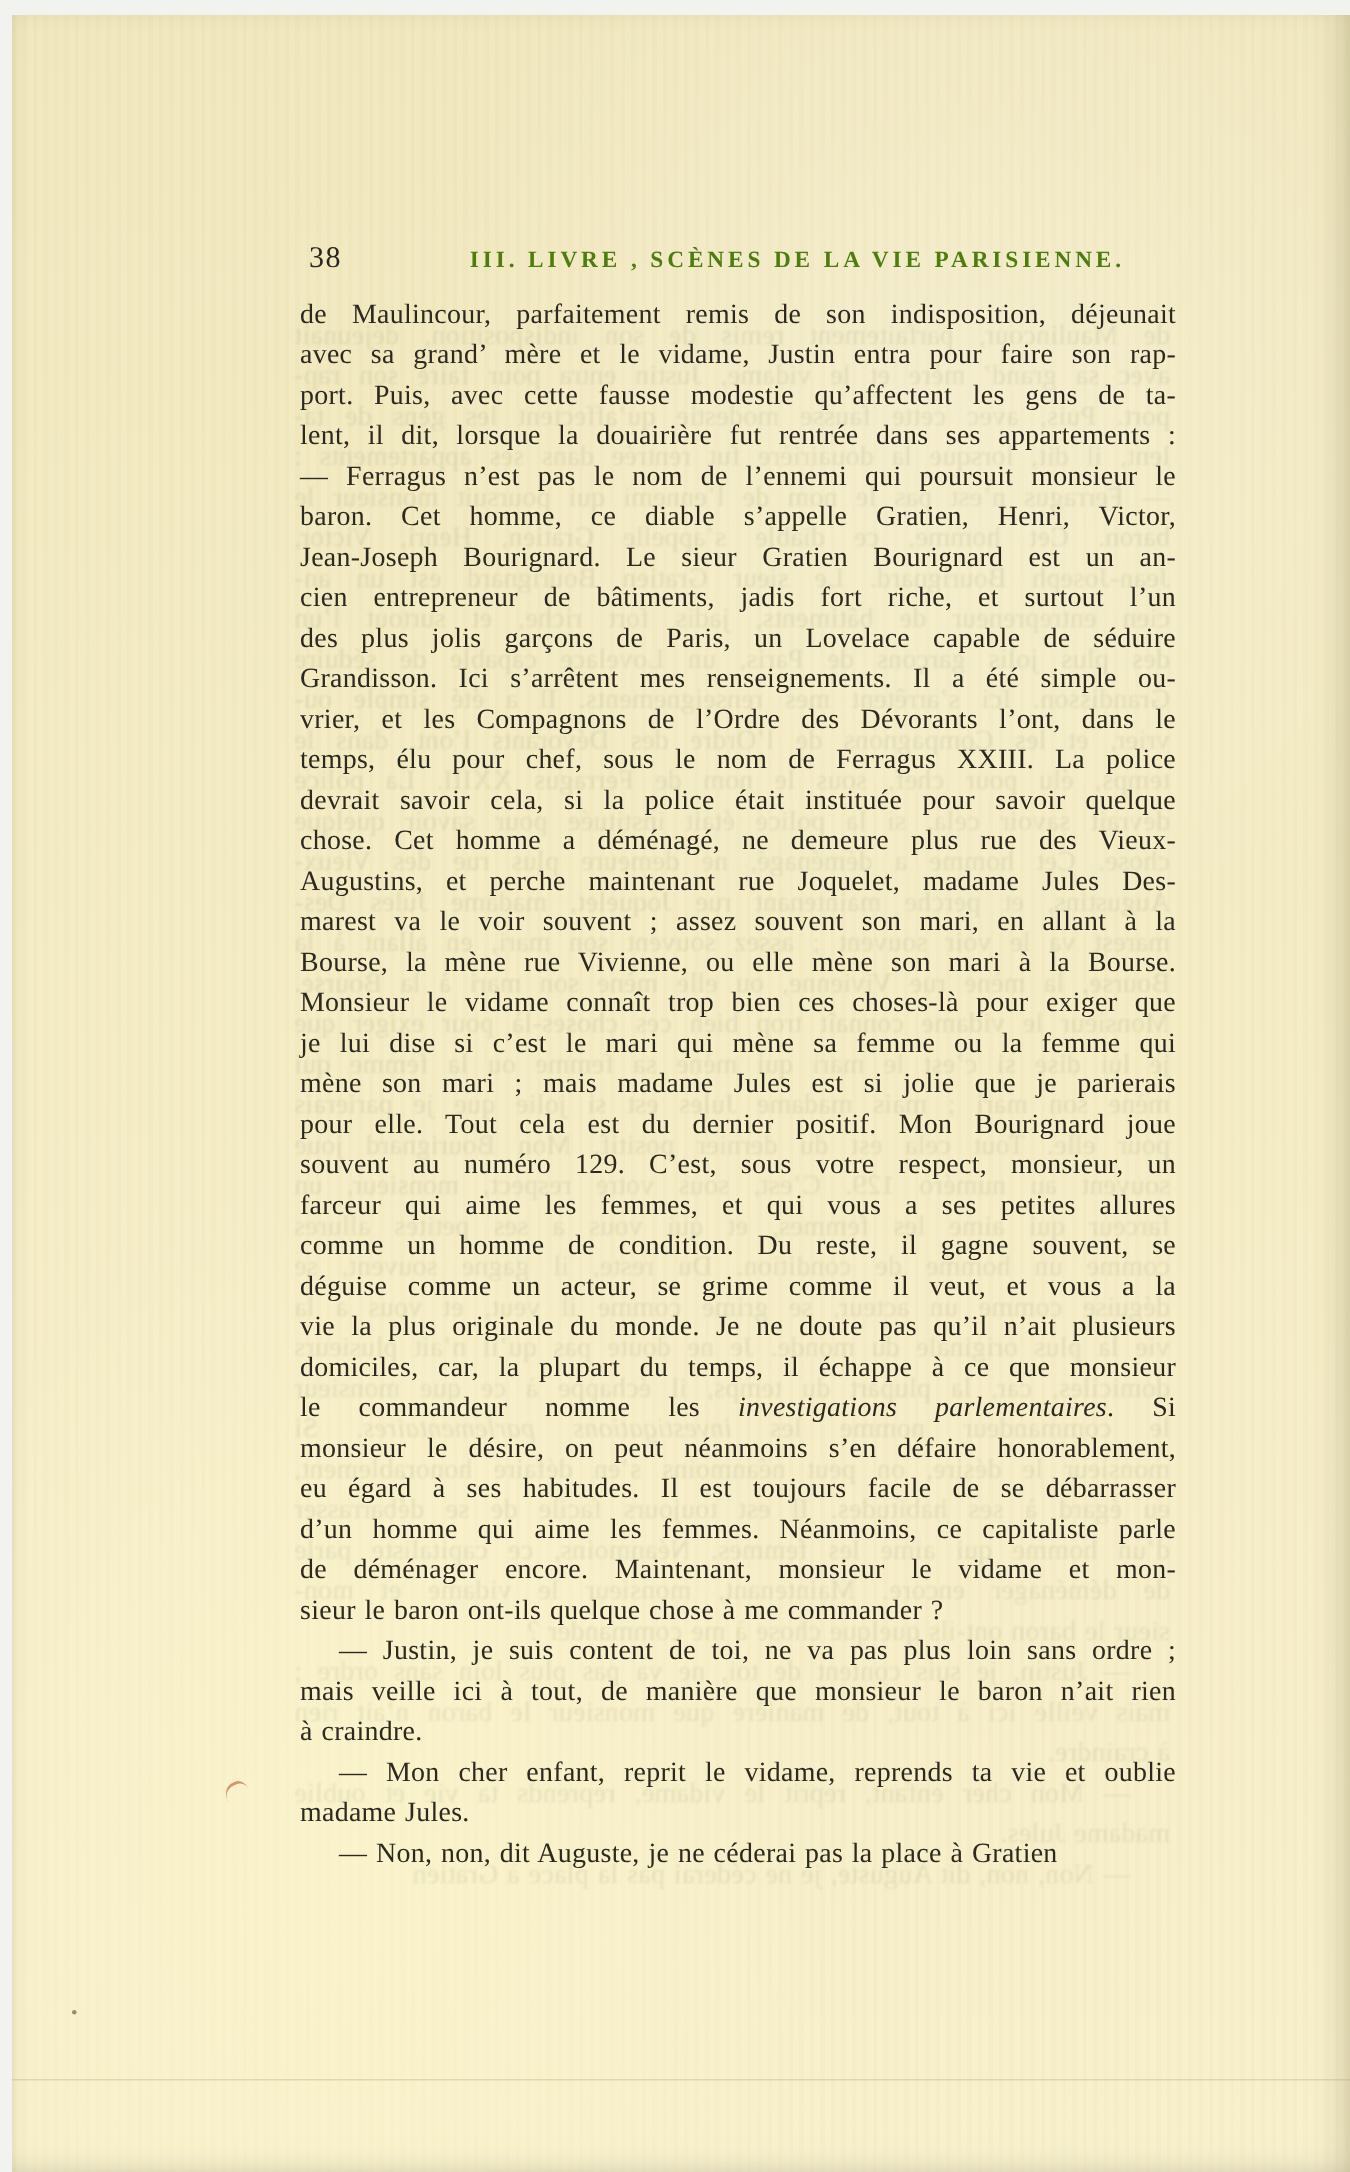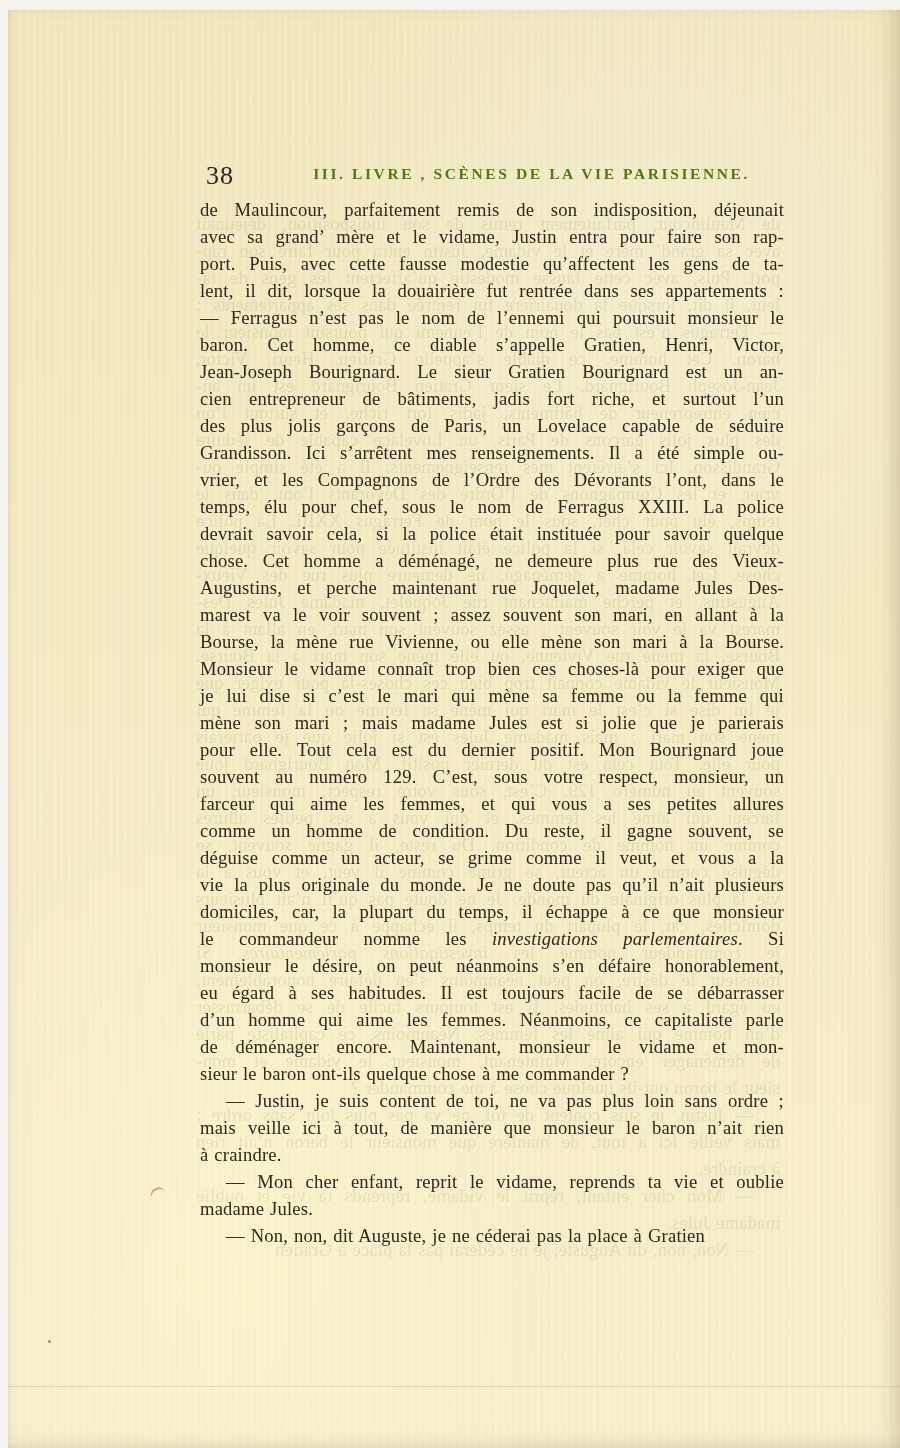--- a/index.html
+++ b/index.html
@@ -36,21 +36,21 @@
     transform:rotate(-24deg);
   }
 
   
   .page-header{
     position:absolute;left:200px;top:160px;width:584px;height:28px;
     color:#2c2a22;
   }
   .page-number{
     position:absolute;left:6px;top:1px;
-    font-size:26px;letter-spacing:1px;color:#2a2820;
+    font-size:20px;letter-spacing:1px;color:#2a2820;
   }
   .running-title{
     position:absolute;left:0;top:5px;width:100%;padding-right:34px;box-sizing:border-box;
     text-align:right;font-size:15.5px;font-weight:700;letter-spacing:2.6px;
     color:#4d7c0f;white-space:nowrap;
   }
 
   
   .textblock{
     position:absolute;left:200px;top:196px;width:584px;

